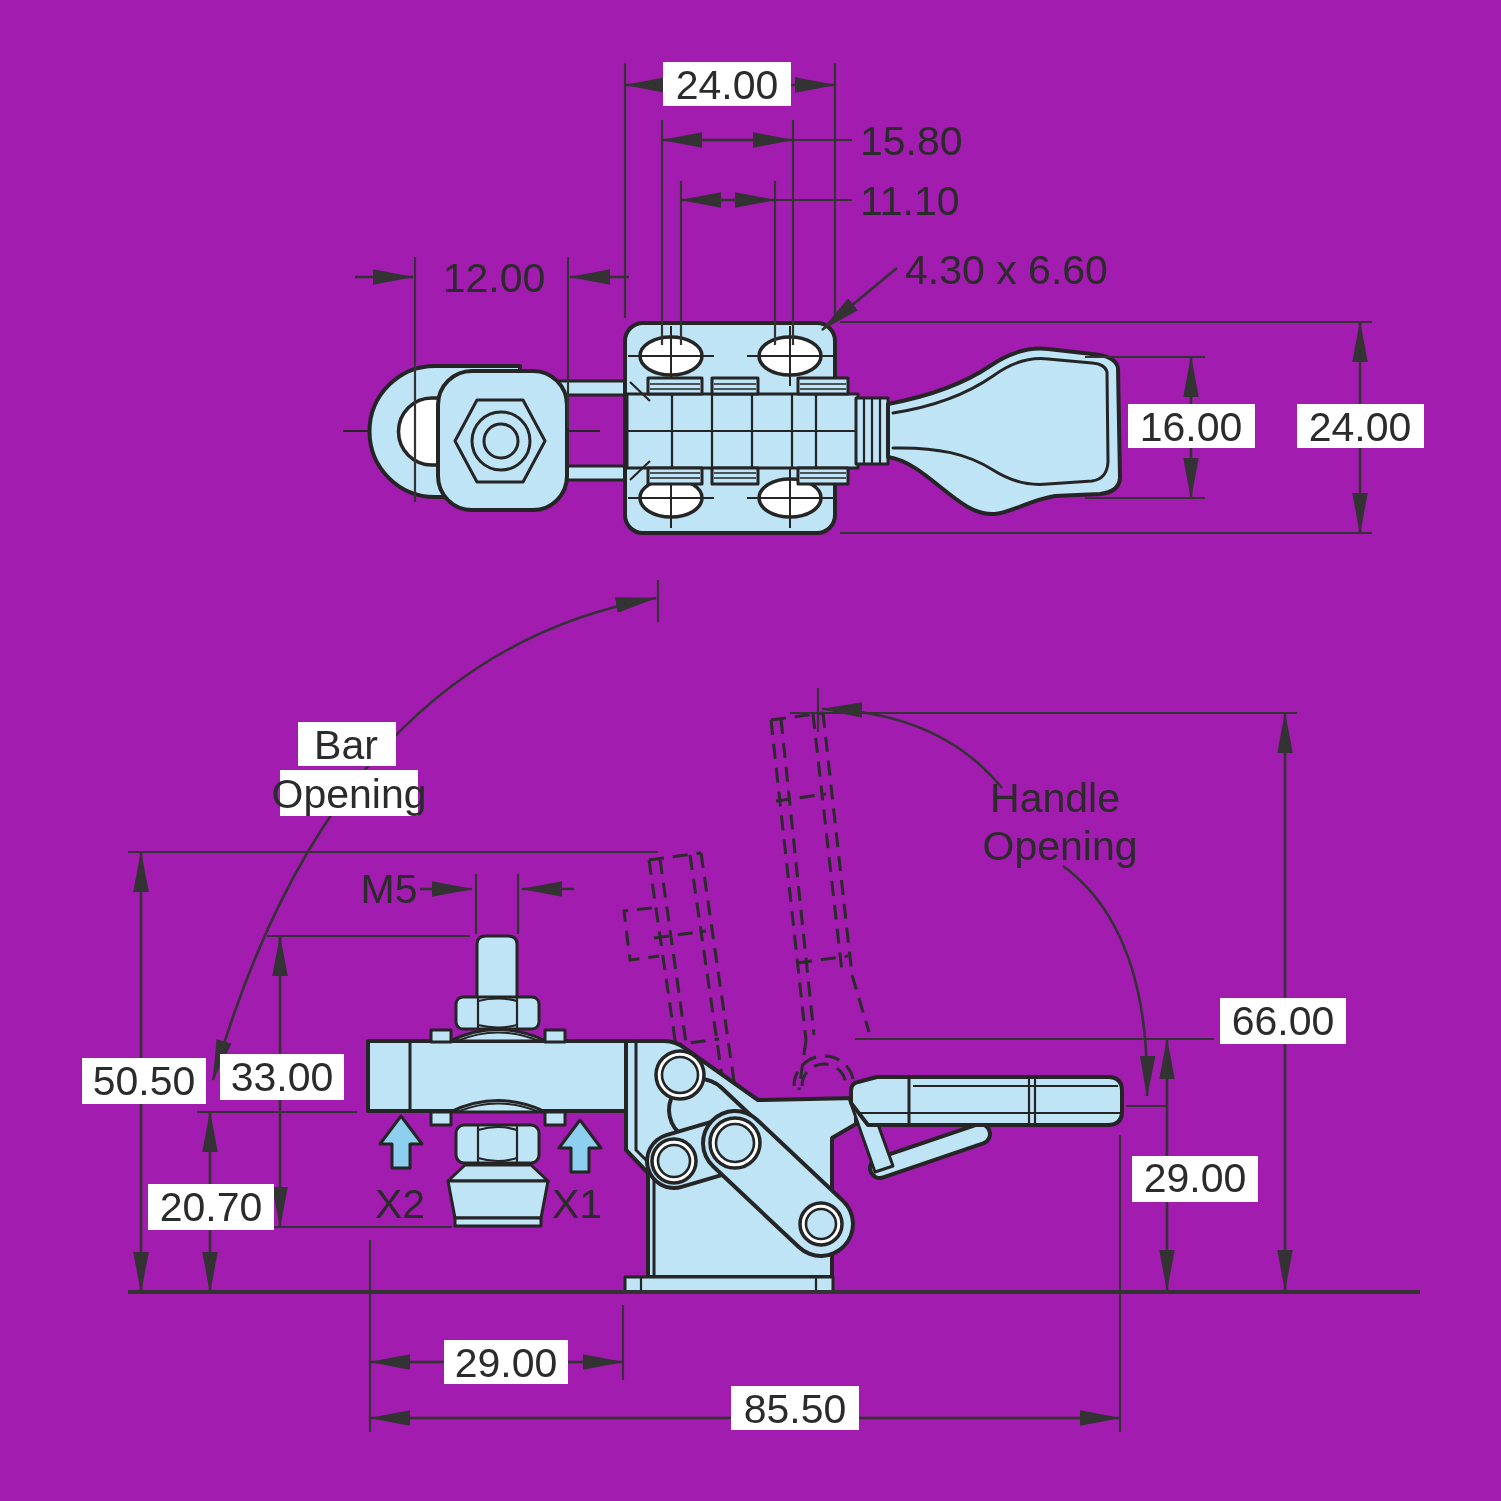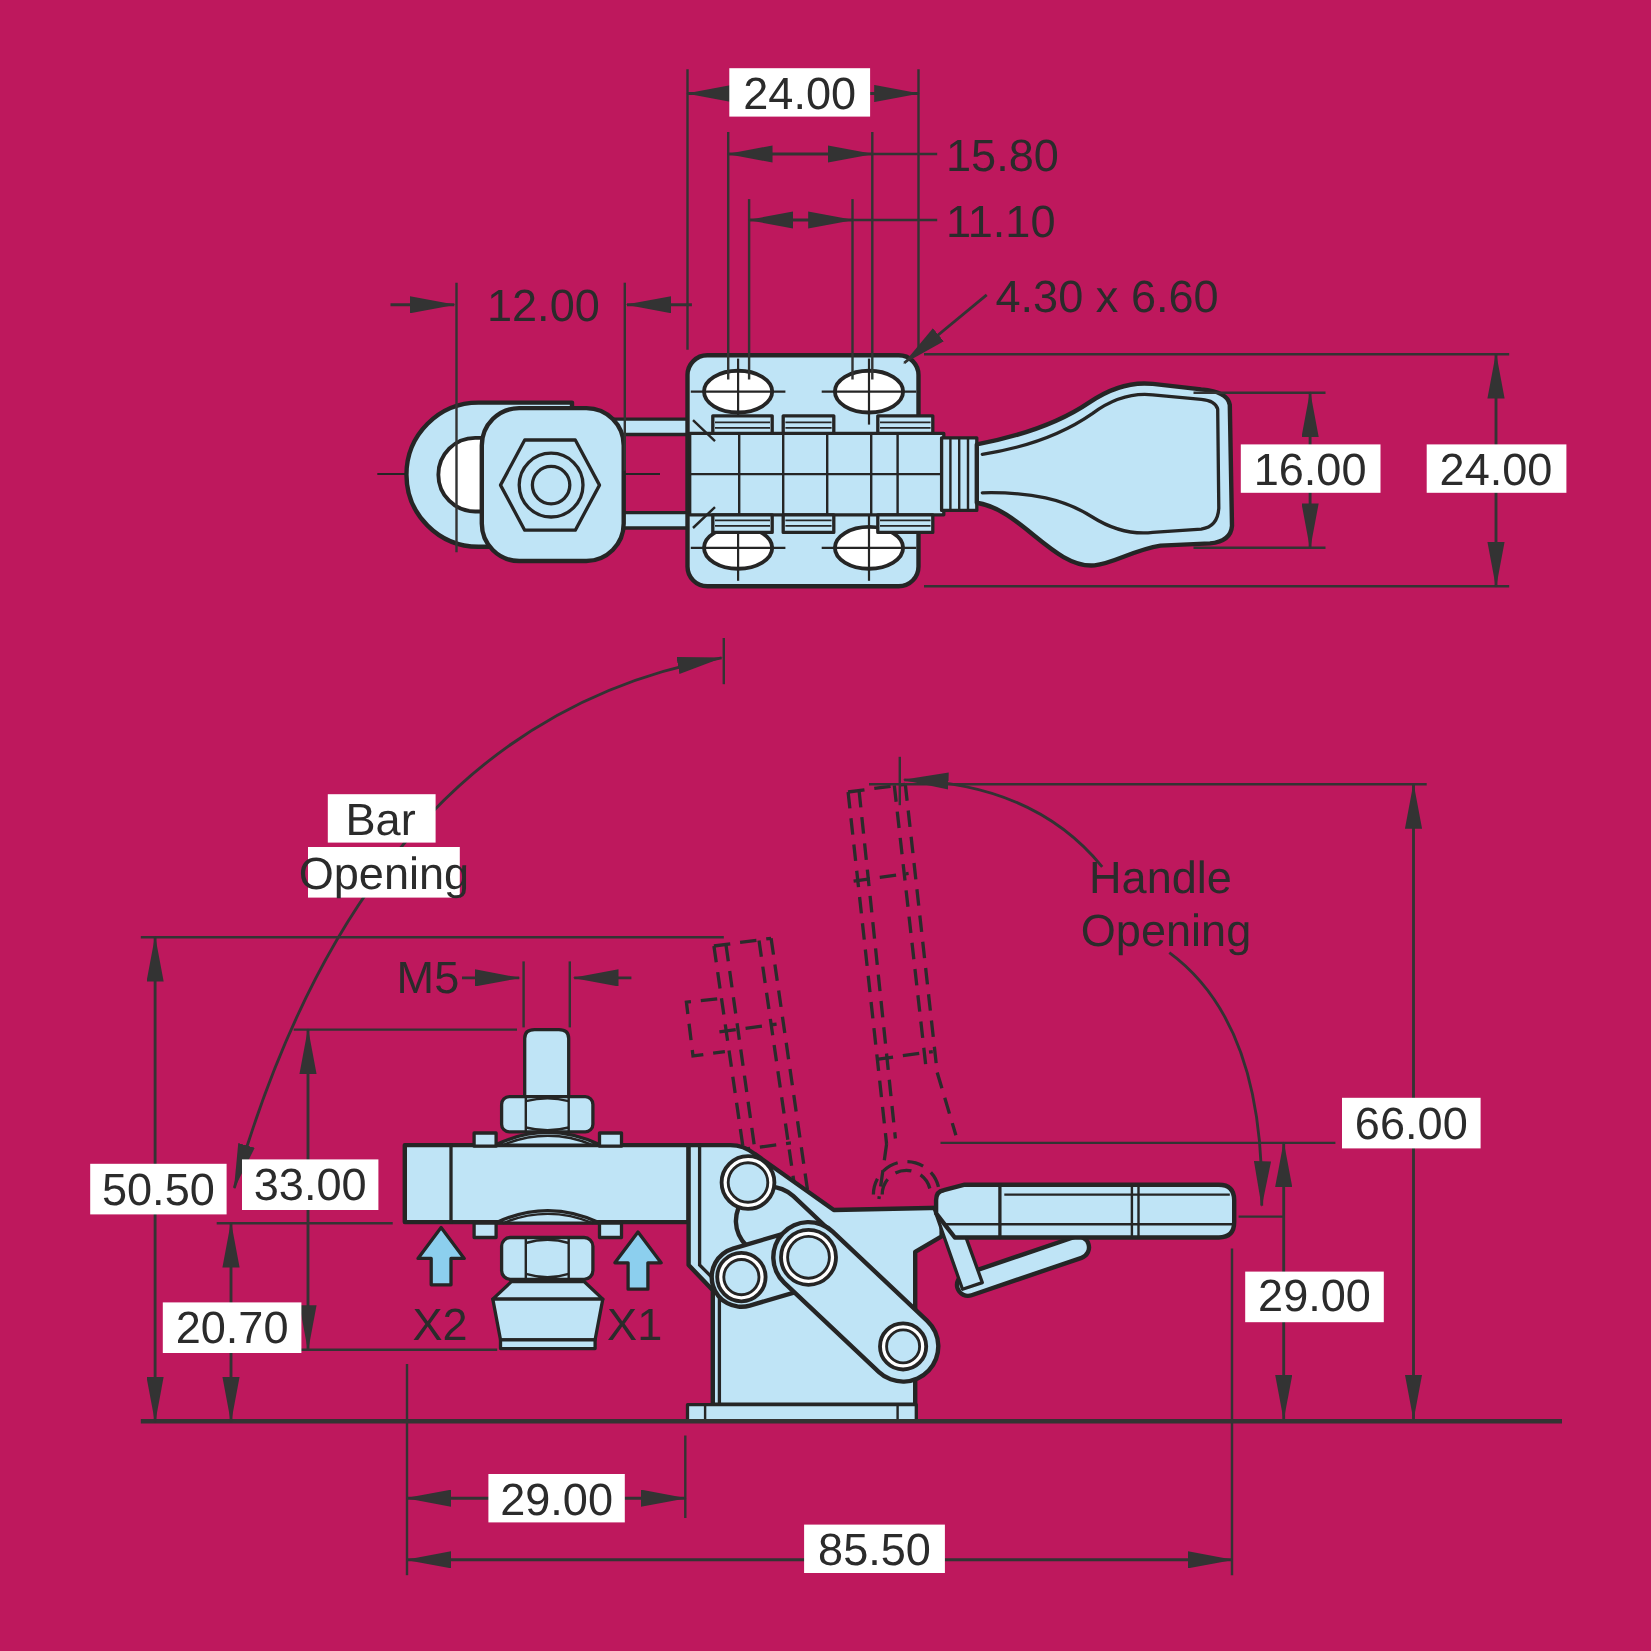--- a/index.html
+++ b/index.html
@@ -1,16 +1,16 @@
 <!DOCTYPE html>
 <html><head>
 <meta charset="utf-8">
 <style>
   html,body{margin:0;padding:0;background:#fff;}
-  .stage{width:1501px;height:1501px;position:relative;background:#be185d;
+  .stage{width:1501px;height:1501px;position:relative;background:#a21caf;
          font-family:"Liberation Sans",sans-serif;}
   svg{position:absolute;left:0;top:0;}
   .part{fill:#bfe4f6;stroke:#252525;stroke-width:4;stroke-linejoin:round;stroke-linecap:round;}
   .part3{fill:#bfe4f6;stroke:#252525;stroke-width:3;stroke-linejoin:round;}
   .pline{fill:none;stroke:#252525;stroke-width:3;stroke-linecap:round;}
   .pline2{fill:none;stroke:#252525;stroke-width:2.2;}
   .white{fill:#ffffff;stroke:#252525;stroke-width:3.5;}
   .dim{stroke:#333333;stroke-width:2.6;fill:none;}
   .ext{stroke:#333333;stroke-width:2.2;fill:none;}
   .dash{fill:none;stroke:#2b2b2b;stroke-width:3;stroke-dasharray:15 9;stroke-linecap:butt;}

